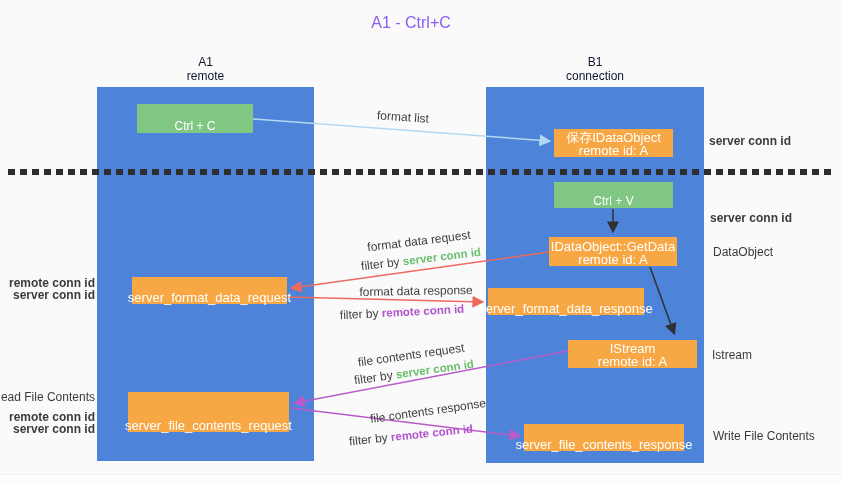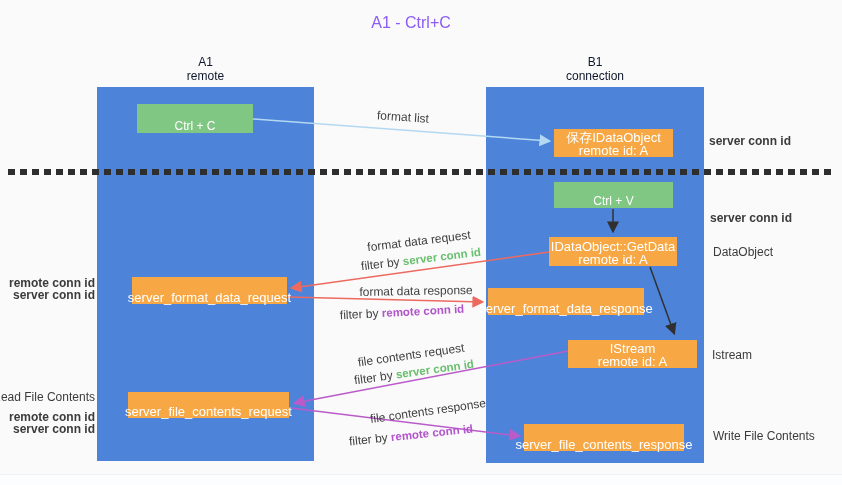--- a/index.html
+++ b/index.html
@@ -116,21 +116,21 @@
 
   <div class="box orange" style="left:488px;top:288px;width:156px;height:27px;">
     <div>server_format_data_response</div>
   </div>
 
   <div class="box orange" style="left:568px;top:340px;width:129px;height:28px;">
     <div>IStream</div>
     <div>remote id: A</div>
   </div>
 
-  <div class="box orange" style="left:128px;top:392px;width:161px;height:26px;">
+  <div class="box orange" style="left:128px;top:392px;width:161px;height:40px;">
     <div>server_file_contents_request</div>
   </div>
 
   <div class="box orange" style="left:524px;top:424px;width:160px;height:27px;">
     <div>server_file_contents_response</div>
   </div>
 
   <div class="alabel" style="left:403px;top:117px;transform:translate(-50%,-50%) rotate(4deg);">format list</div>
 
   <div class="alabel" style="left:419px;top:241px;transform:translate(-50%,-50%) rotate(-7deg);">format data request</div>

